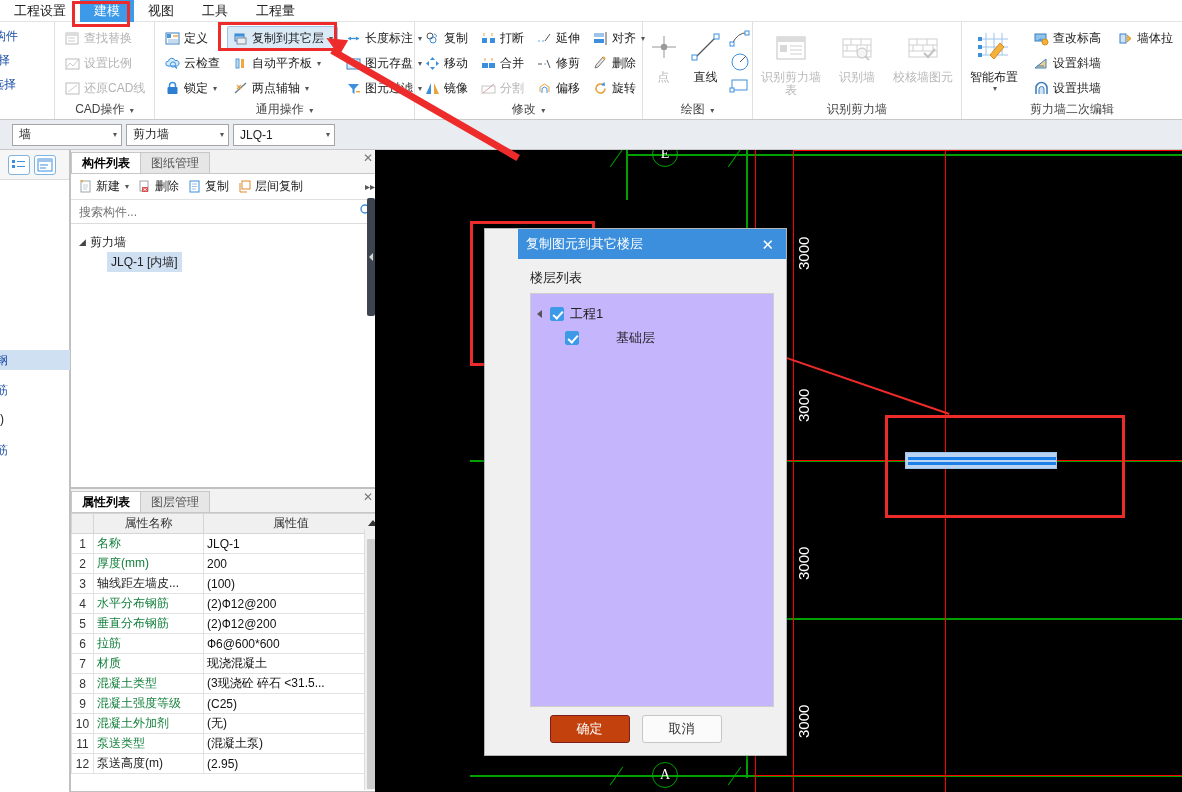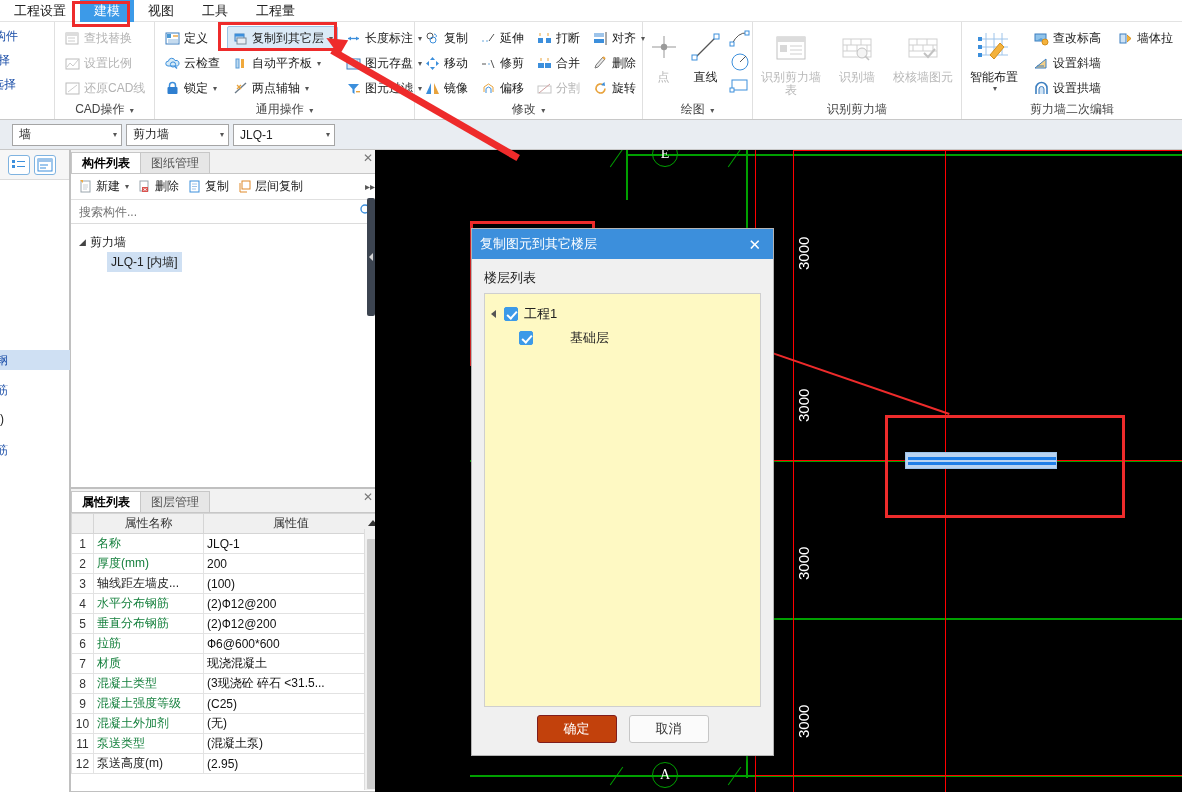--- a/index.html
+++ b/index.html
@@ -180,34 +180,35 @@
   }
   .wallsel{
     position:absolute; background:#b9d4f2; border:1px solid #9ec4ea;
   }
   .wallcore{ position:absolute; background:#1f7fe8; }
   
   .annbox{ position:absolute; border:3px solid #ee2b2b; }
   .annline{ position:absolute; background:#ee2b2b; transform-origin:left center;}
   
   #dialog{
-    position:absolute; left:471px; top:228px; width:303px; height:528px;
+    position:absolute; left:484px; top:228px; width:303px; height:528px;
     background:#f0f0f0; border:1px solid #b4b4b4;
     box-shadow:0 2px 6px rgba(0,0,0,.35);
+    padding-left:33px;
   }
   #dlgtitle{
     height:30px; background:#3c8fdc; color:#fff; display:flex;
     align-items:center; padding:0 8px; font-size:13px;
   }
   #dlgtitle .tt{ flex:1; }
   #dlgclose{ font-size:15px; color:#fff; line-height:15px; padding:0 4px;}
   #dlgbody{ padding:10px 12px 0 12px; }
   .dlglabel{ font-size:13px; color:#222; margin-bottom:6px; }
   #floorbox{
-    background:#fef9c3; border:1px solid #cfcfcf; height:414px; padding:8px 6px;
+    background:#c4b5fd; border:1px solid #cfcfcf; height:414px; padding:8px 6px;
   }
   .frow{ display:flex; align-items:center; gap:6px; height:24px; font-size:13px;}
   .frow.child{ padding-left:28px;gap:37px; }
   .caret{
     width:0;height:0;border-top:4px solid transparent;border-bottom:4px solid transparent;
     border-right:5px solid #555; margin-right:2px;
   }
   .ckbox{
     width:14px;height:14px;background:#3c9ae8;border:1px solid #3c9ae8;
     border-radius:2px; position:relative; flex:none;
@@ -419,44 +420,20 @@
           <span class="ico"><svg width="17" height="17" viewBox="0 0 17 17">
                 <polygon points="7,3 7,14 2,14" fill="#3c8fdc"></polygon>
                 <polygon points="10,3 10,14 15,14" fill="#e8a33d"></polygon>
               </svg></span>
           <span class="cap">镜像</span>
         </div>
       </div>
       <div class="rcol">
         <div class="ritem">
           <span class="ico"><svg width="17" height="17" viewBox="0 0 17 17">
-                <line x1="2" y1="11" x2="9" y2="11" stroke="#6aa9dd" stroke-dasharray="2,2"></line>
-                <line x1="9" y1="11" x2="14" y2="4" stroke="#555"></line>
-              </svg></span>
-          <span class="cap">延伸</span>
-        </div>
-        <div class="ritem">
-          <span class="ico"><svg width="17" height="17" viewBox="0 0 17 17">
-                <line x1="2" y1="9" x2="6" y2="9" stroke="#555"></line>
-                <line x1="8" y1="9" x2="10" y2="9" stroke="#6aa9dd" stroke-dasharray="2,2"></line>
-                <line x1="11" y1="5" x2="14" y2="13" stroke="#555"></line>
-              </svg></span>
-          <span class="cap">修剪</span>
-        </div>
-        <div class="ritem">
-          <span class="ico"><svg width="17" height="17" viewBox="0 0 17 17">
-                <path d="M4 12 L4 7 L8.5 4 L13 7 L13 12" fill="none" stroke="#e8a33d"></path>
-                <path d="M6 13 L6 8.5 L8.5 7 L11 8.5 L11 13" fill="none" stroke="#3c8fdc"></path>
-              </svg></span>
-          <span class="cap">偏移</span>
-        </div>
-      </div>
-      <div class="rcol">
-        <div class="ritem">
-          <span class="ico"><svg width="17" height="17" viewBox="0 0 17 17">
                 <rect x="2" y="8" width="5" height="5" fill="#3c8fdc"></rect>
                 <rect x="10" y="8" width="5" height="5" fill="#3c8fdc"></rect>
                 <g stroke="#e8a33d">
                   <line x1="4" y1="3" x2="4" y2="6"></line>
                   <line x1="12" y1="3" x2="12" y2="6"></line>
                 </g>
               </svg></span>
           <span class="cap">打断</span>
         </div>
         <div class="ritem">
@@ -469,20 +446,44 @@
                 </g>
               </svg></span>
           <span class="cap">合并</span>
         </div>
         <div class="ritem disabled">
           <span class="ico"><svg width="17" height="17" viewBox="0 0 17 17">
                 <rect x="2" y="6" width="13" height="7" fill="none" stroke="#c5c5c5"></rect>
                 <line x1="3" y1="13" x2="14" y2="4" stroke="#d0a0a0"></line>
               </svg></span>
           <span class="cap">分割</span>
+        </div>
+      </div>
+      <div class="rcol">
+        <div class="ritem">
+          <span class="ico"><svg width="17" height="17" viewBox="0 0 17 17">
+                <line x1="2" y1="11" x2="9" y2="11" stroke="#6aa9dd" stroke-dasharray="2,2"></line>
+                <line x1="9" y1="11" x2="14" y2="4" stroke="#555"></line>
+              </svg></span>
+          <span class="cap">延伸</span>
+        </div>
+        <div class="ritem">
+          <span class="ico"><svg width="17" height="17" viewBox="0 0 17 17">
+                <line x1="2" y1="9" x2="6" y2="9" stroke="#555"></line>
+                <line x1="8" y1="9" x2="10" y2="9" stroke="#6aa9dd" stroke-dasharray="2,2"></line>
+                <line x1="11" y1="5" x2="14" y2="13" stroke="#555"></line>
+              </svg></span>
+          <span class="cap">修剪</span>
+        </div>
+        <div class="ritem">
+          <span class="ico"><svg width="17" height="17" viewBox="0 0 17 17">
+                <path d="M4 12 L4 7 L8.5 4 L13 7 L13 12" fill="none" stroke="#e8a33d"></path>
+                <path d="M6 13 L6 8.5 L8.5 7 L11 8.5 L11 13" fill="none" stroke="#3c8fdc"></path>
+              </svg></span>
+          <span class="cap">偏移</span>
         </div>
       </div>
       <div class="rcol">
         <div class="ritem">
           <span class="ico"><svg width="17" height="17" viewBox="0 0 17 17">
                 <rect x="2" y="3" width="10" height="4" fill="#9ec4ea"></rect>
                 <rect x="2" y="9" width="10" height="4" fill="#3c8fdc"></rect>
                 <line x1="14" y1="2" x2="14" y2="15" stroke="#555"></line>
               </svg></span>
           <span class="cap">对齐</span>

